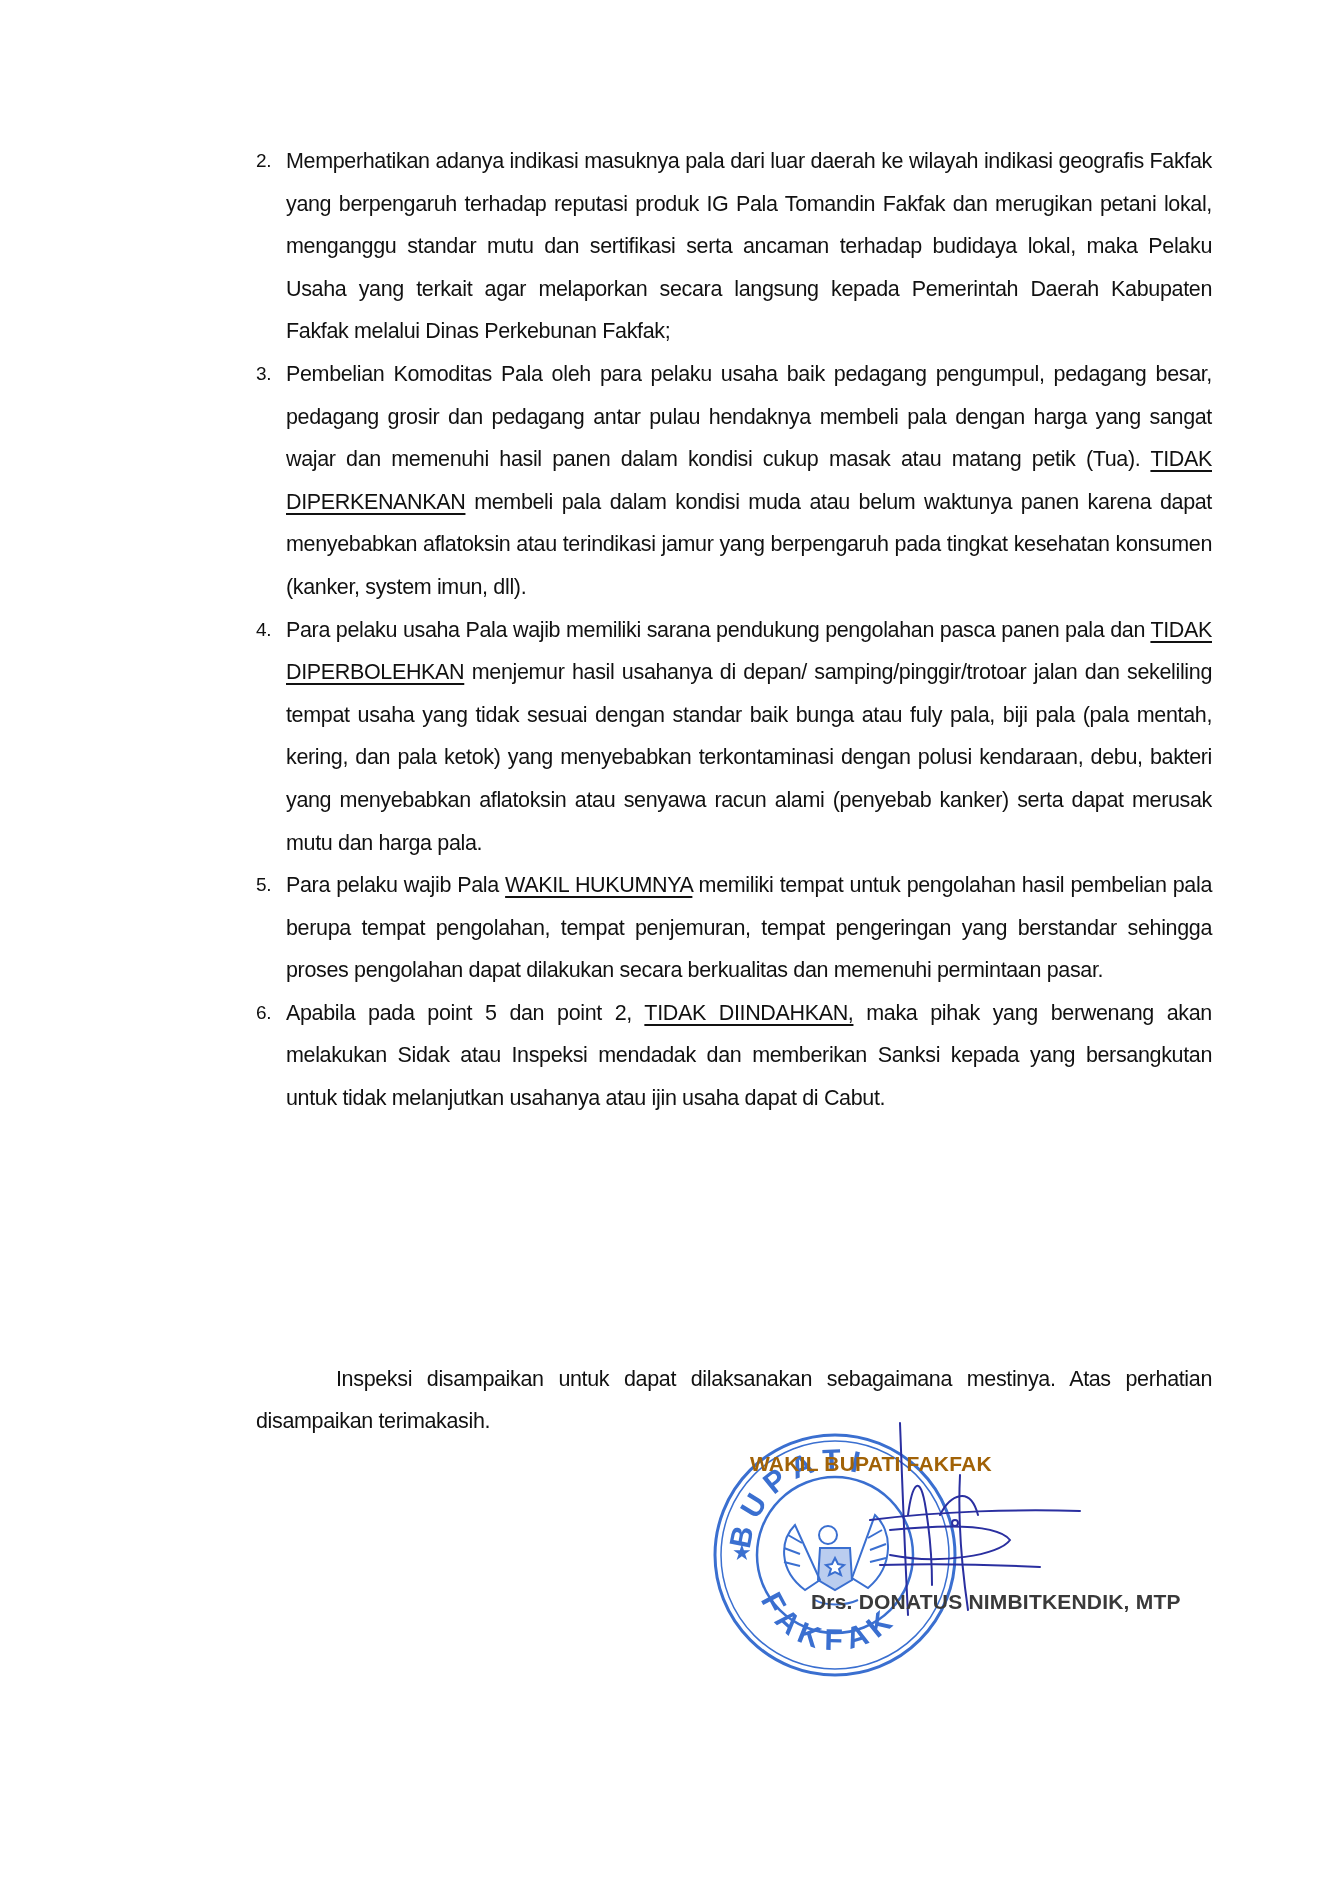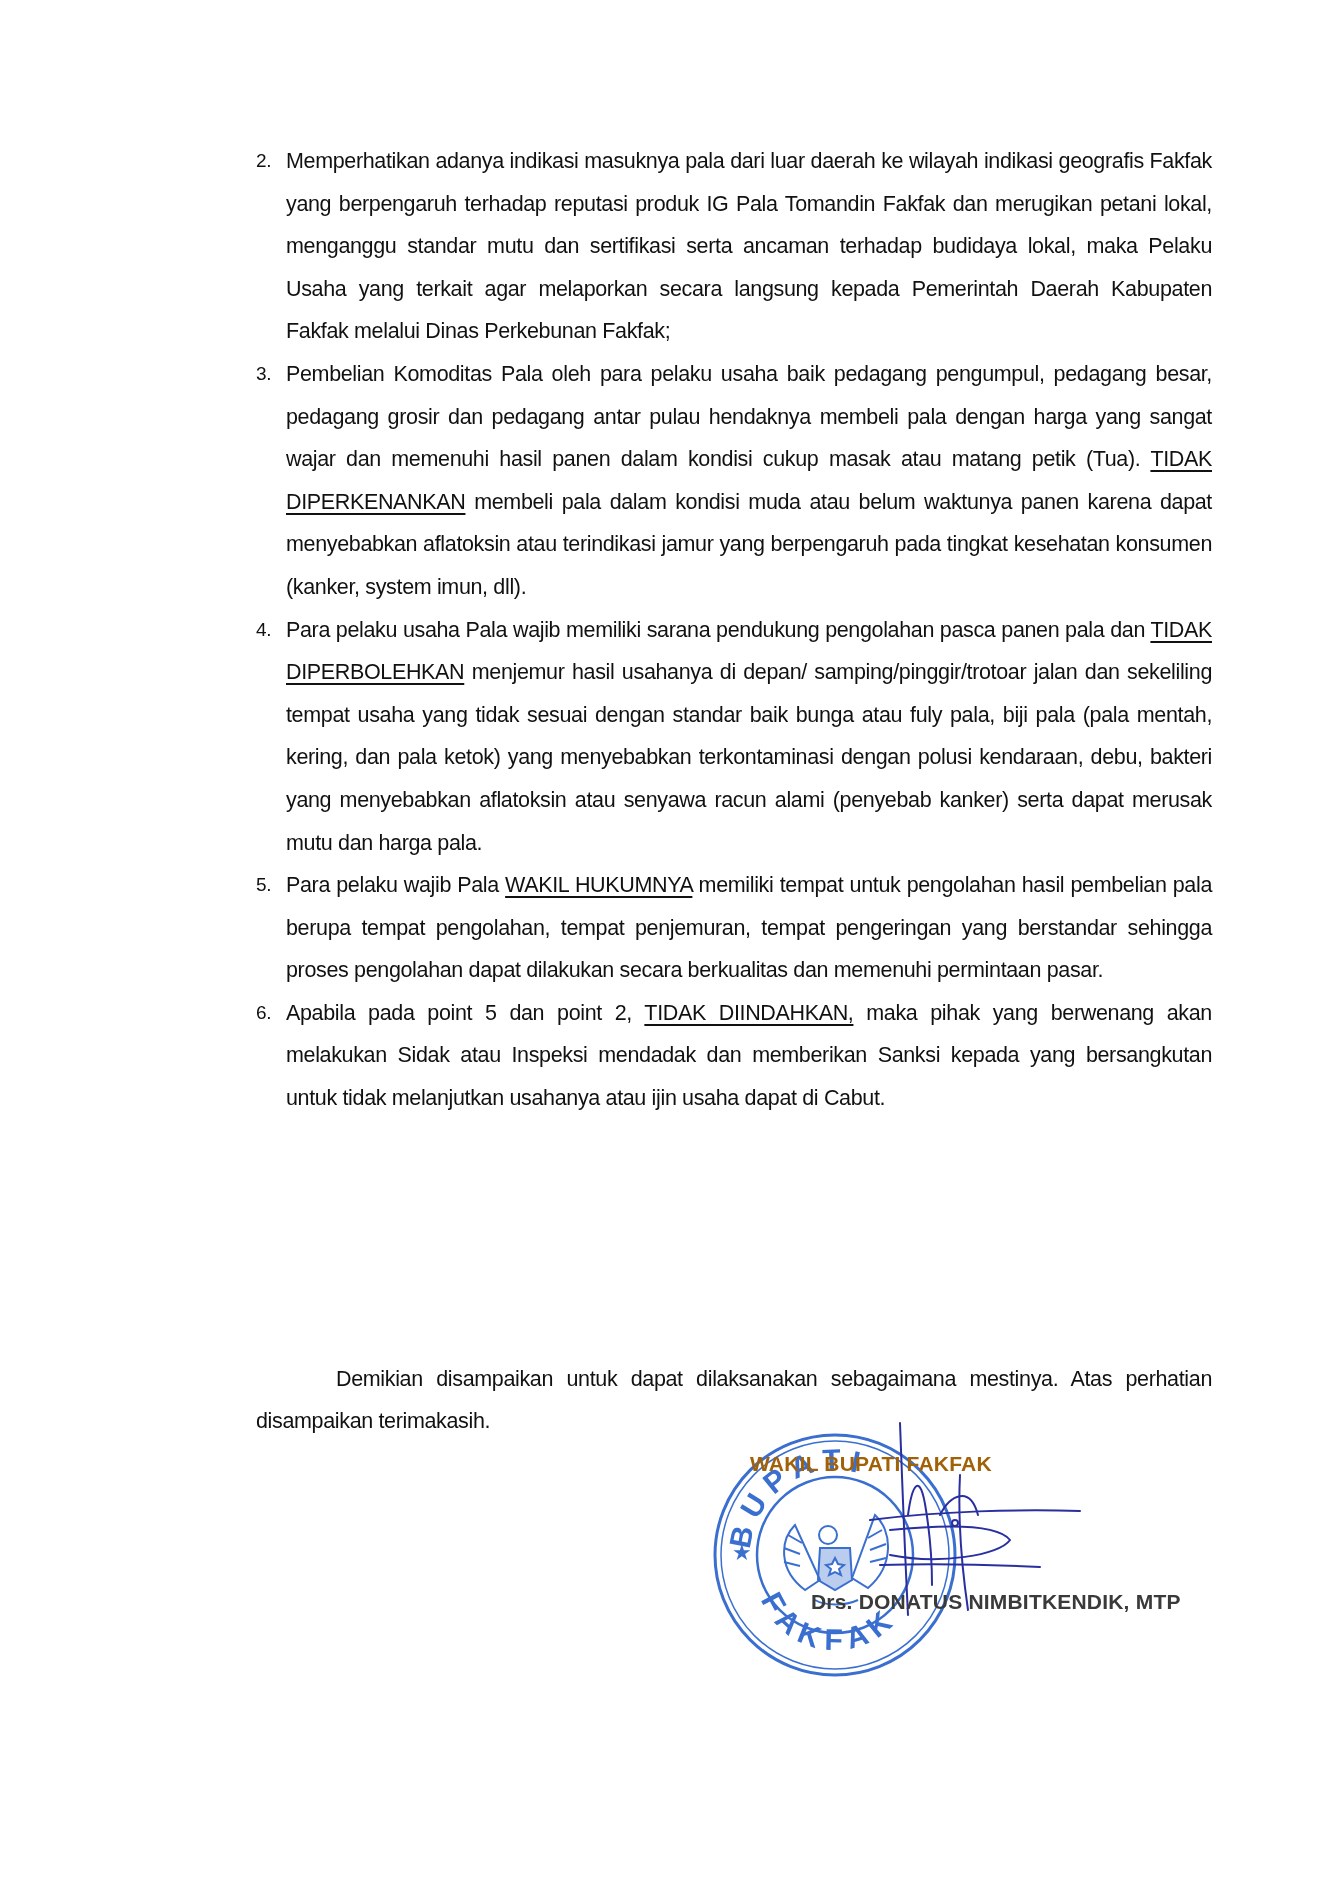--- a/index.html
+++ b/index.html
@@ -39,21 +39,21 @@
     <li>
       <span class="num">5.</span>
       <span>Para pelaku wajib Pala </span><span class="u">WAKIL HUKUMNYA</span><span> memiliki tempat untuk pengolahan hasil pembelian pala berupa tempat pengolahan, tempat penjemuran, tempat pengeringan yang berstandar sehingga proses pengolahan dapat dilakukan secara berkualitas dan memenuhi permintaan pasar.</span>
     </li>
     <li>
       <span class="num">6.</span>
       <span>Apabila pada point 5 dan point 2, </span><span class="u">TIDAK DIINDAHKAN,</span><span> maka pihak yang berwenang akan melakukan Sidak atau Inspeksi mendadak dan memberikan Sanksi kepada yang bersangkutan untuk tidak melanjutkan usahanya atau ijin usaha dapat di Cabut.</span>
     </li>
   </ol>
 
-  <p class="closing">Demikian disampaikan untuk dapat dilaksanakan sebagaimana mestinya. Atas perhatian disampaikan terimakasih.</p>
+  <p class="closing">Inspeksi disampaikan untuk dapat dilaksanakan sebagaimana mestinya. Atas perhatian disampaikan terimakasih.</p>
 
   <svg class="stamp" viewBox="0 0 250 250">
     <defs>
       <path id="arcTop" d="M 40 125 A 85 85 0 0 1 210 125"></path>
       <path id="arcBot" d="M 45 140 A 80 80 0 0 0 205 140"></path>
     </defs>
     <g fill="none" stroke="#3a6fd0">
       <circle cx="125" cy="125" r="120" stroke-width="3"></circle>
       <circle cx="125" cy="125" r="114" stroke-width="1.5"></circle>
       <circle cx="125" cy="125" r="78" stroke-width="2.5"></circle>

